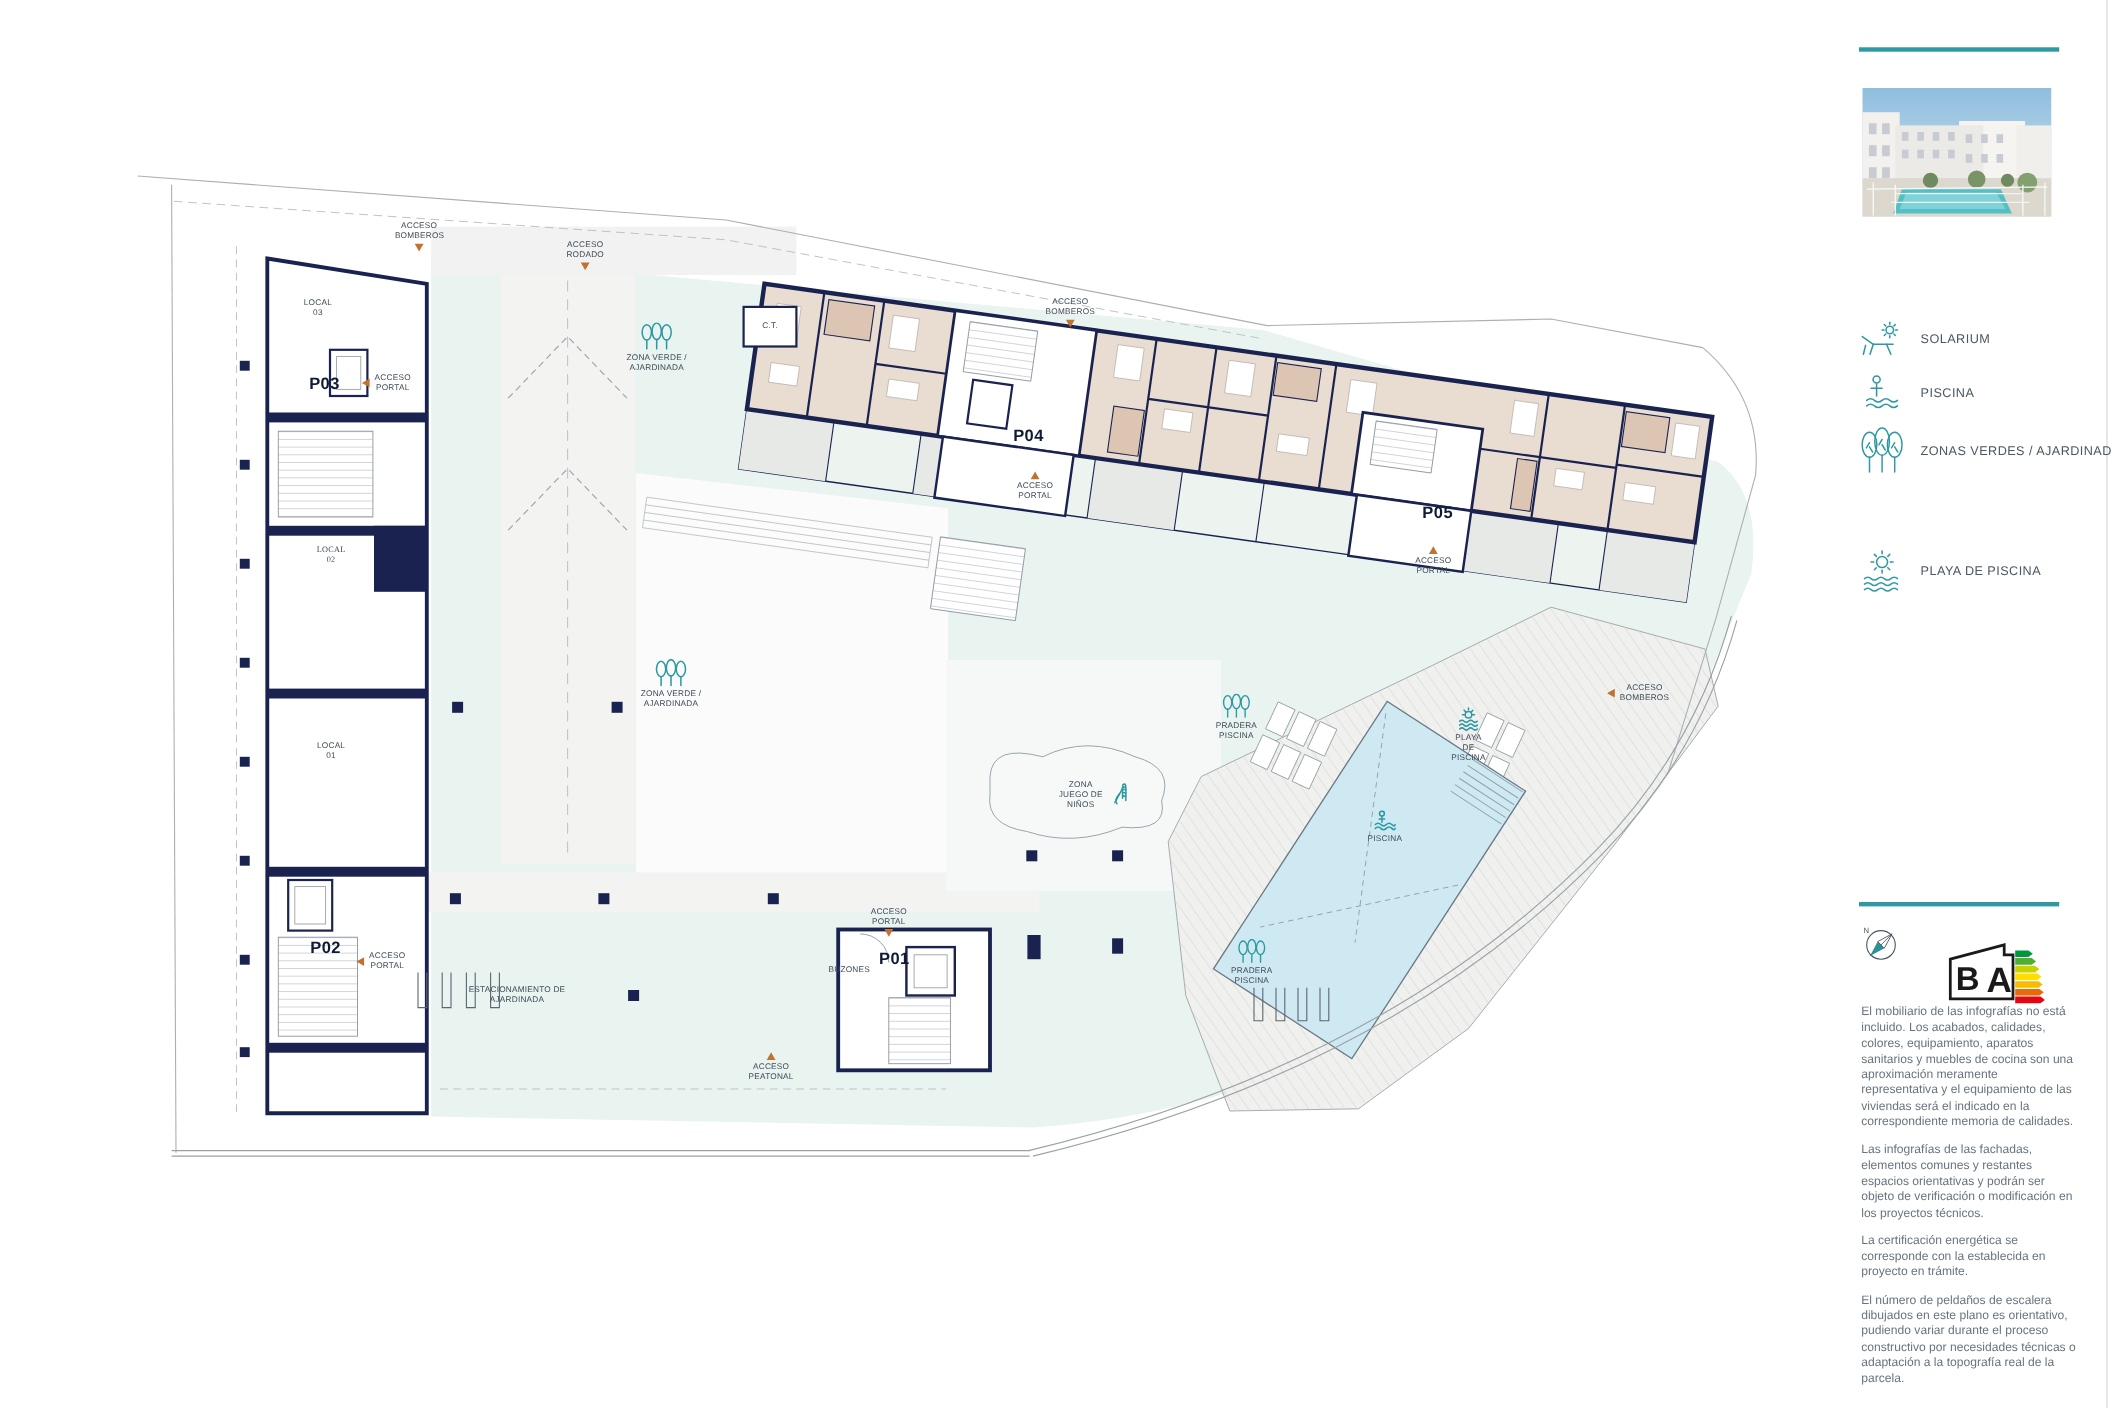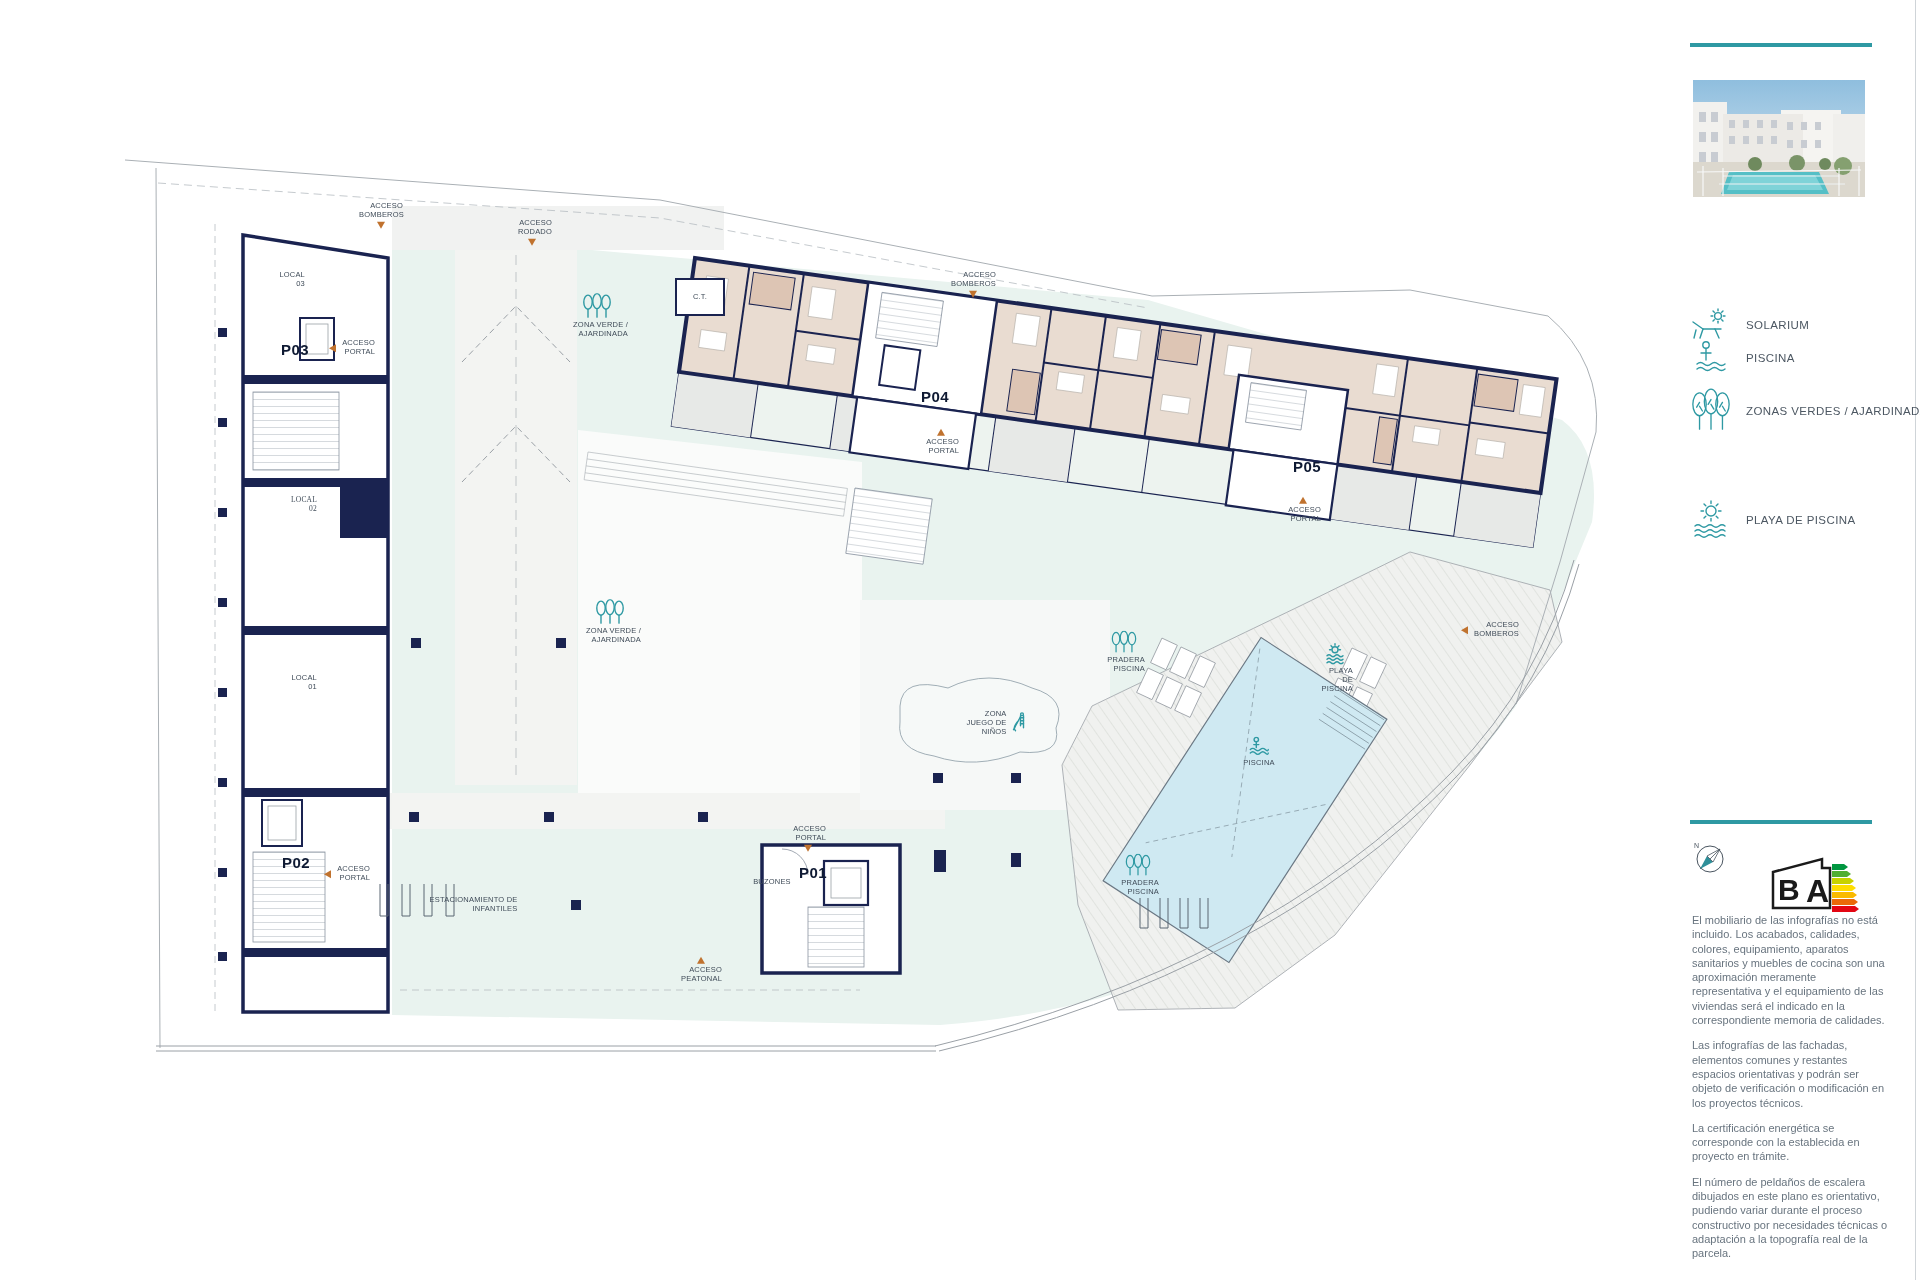--- a/index.html
+++ b/index.html
@@ -3,21 +3,21 @@
 <meta charset="utf-8">
 <style>
   * { margin:0; padding:0; box-sizing:border-box; }
   html,body { width:1920px; height:1280px; background:#ffffff; overflow:hidden;
               font-family:"Liberation Sans", sans-serif; }
   #stage { position:relative; width:1920px; height:1280px; background:#fff; }
 
   
   .plan-label { position:absolute; transform:translate(-50%,-50%);
                 font-size:7.5px; line-height:1.18; letter-spacing:.2px;
-                color:#3f4b58; text-align:right; z-index:5; }
+                color:#3f4b58; text-align:center; z-index:5; }
   .portal-label { position:absolute; transform:translate(-50%,-50%);
                   font-size:15px; font-weight:bold; color:#0f1a33;
                   letter-spacing:.4px; z-index:6; }
   .lab-col { display:flex; flex-direction:column; align-items:center; gap:2px; }
   .lab-row { display:flex; flex-direction:row; align-items:center; gap:3px; }
   .tri-up    { width:0;height:0;border-left:4px solid transparent;border-right:4px solid transparent;border-bottom:7px solid #c0722e; }
   .tri-down  { width:0;height:0;border-left:4px solid transparent;border-right:4px solid transparent;border-top:7px solid #c0722e; }
   .tri-left  { width:0;height:0;border-top:4px solid transparent;border-bottom:4px solid transparent;border-right:7px solid #c0722e; }
   .ticon { stroke:#2e99a3; fill:none; stroke-width:1.4; stroke-linecap:round; stroke-linejoin:round; }
 
@@ -272,21 +272,21 @@
   <div class="portal-label" style="left:296px;top:862px;">P02</div>
   <div class="portal-label" style="left:813px;top:872px;">P01</div>
   <div class="portal-label" style="left:935px;top:396px;">P04</div>
   <div class="portal-label" style="left:1307px;top:466px;">P05</div>
 
   <div class="plan-label" style="left:289px;top:280px;width:32px;">LOCAL 03</div>
   <div class="plan-label" style="left:301px;top:505px;width:32px;font-family:Liberation Serif, serif;">LOCAL 02</div>
   <div class="plan-label" style="left:301px;top:683px;width:32px;">LOCAL 01</div>
   <div class="plan-label" style="left:700px;top:297px;">C.T.</div>
   <div class="plan-label" style="left:772px;top:882px;">BUZONES</div>
-  <div class="plan-label" style="left:470px;top:905px;width:95px;">ESTACIONAMIENTO DE INFANTILES</div>
+  <div class="plan-label" style="left:470px;top:905px;width:95px;">ESTACIONAMIENTO DE AJARDINADA</div>
 
   <div class="plan-label lab-col" style="left:381px;top:215px;">
     <span style="width:44px;">ACCESO BOMBEROS</span>
     <span class="tri-down"></span>
   </div>
   <div class="plan-label lab-col" style="left:492px;top:232px;margin-left:40px;">
     <span style="width:40px;">ACCESO RODADO</span>
     <span class="tri-down"></span>
   </div>
   <div class="plan-label lab-col" style="left:973px;top:284px;">
@@ -455,21 +455,21 @@
         </g>
       <g stroke="#f7f8f8" stroke-width="1.2">
         <line x1="10" y1="86" x2="10" y2="116"></line>
           <line x1="30" y1="88" x2="30" y2="116"></line>
         <line x1="146" y1="88" x2="146" y2="116"></line>
           <line x1="166" y1="86" x2="166" y2="116"></line>
         <line x1="4" y1="92" x2="168" y2="90"></line>
       </g>
     </svg>
 
-    <div class="legend-item" style="top:308px;">
+    <div class="legend-item" style="top:292px;">
       <span class="lg-ico">
           <svg class="ticon" width="40" height="34" viewBox="0 0 40 34">
         <circle cx="27" cy="8" r="3.4"></circle>
         <line x1="27" y1="1" x2="27" y2="2.8"></line>
             <line x1="27" y1="13.2" x2="27" y2="15"></line>
         <line x1="20" y1="8" x2="21.8" y2="8"></line>
             <line x1="32.2" y1="8" x2="34" y2="8"></line>
         <line x1="22" y1="3" x2="23.3" y2="4.3"></line>
             <line x1="32" y1="3" x2="30.7" y2="4.3"></line>
         <line x1="22" y1="13" x2="23.3" y2="11.7"></line>

